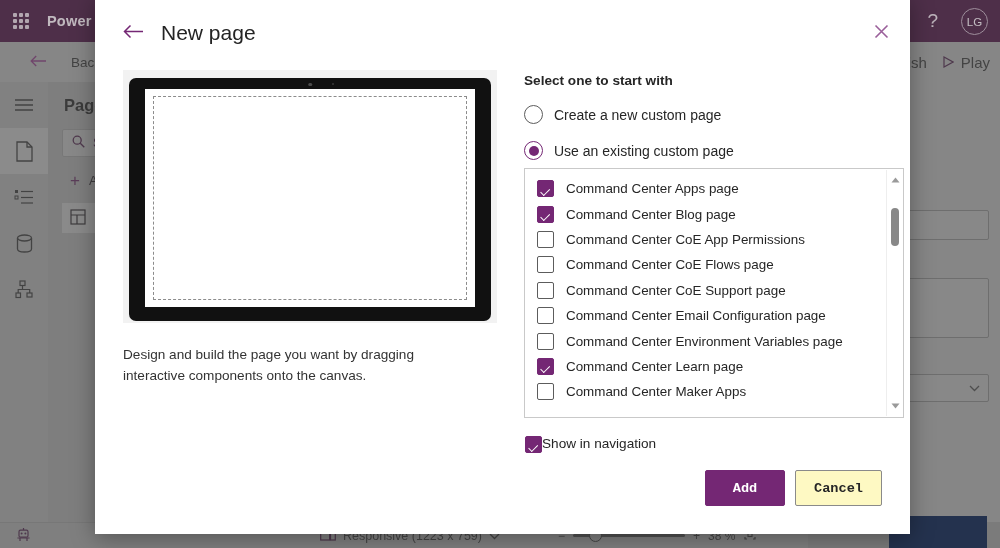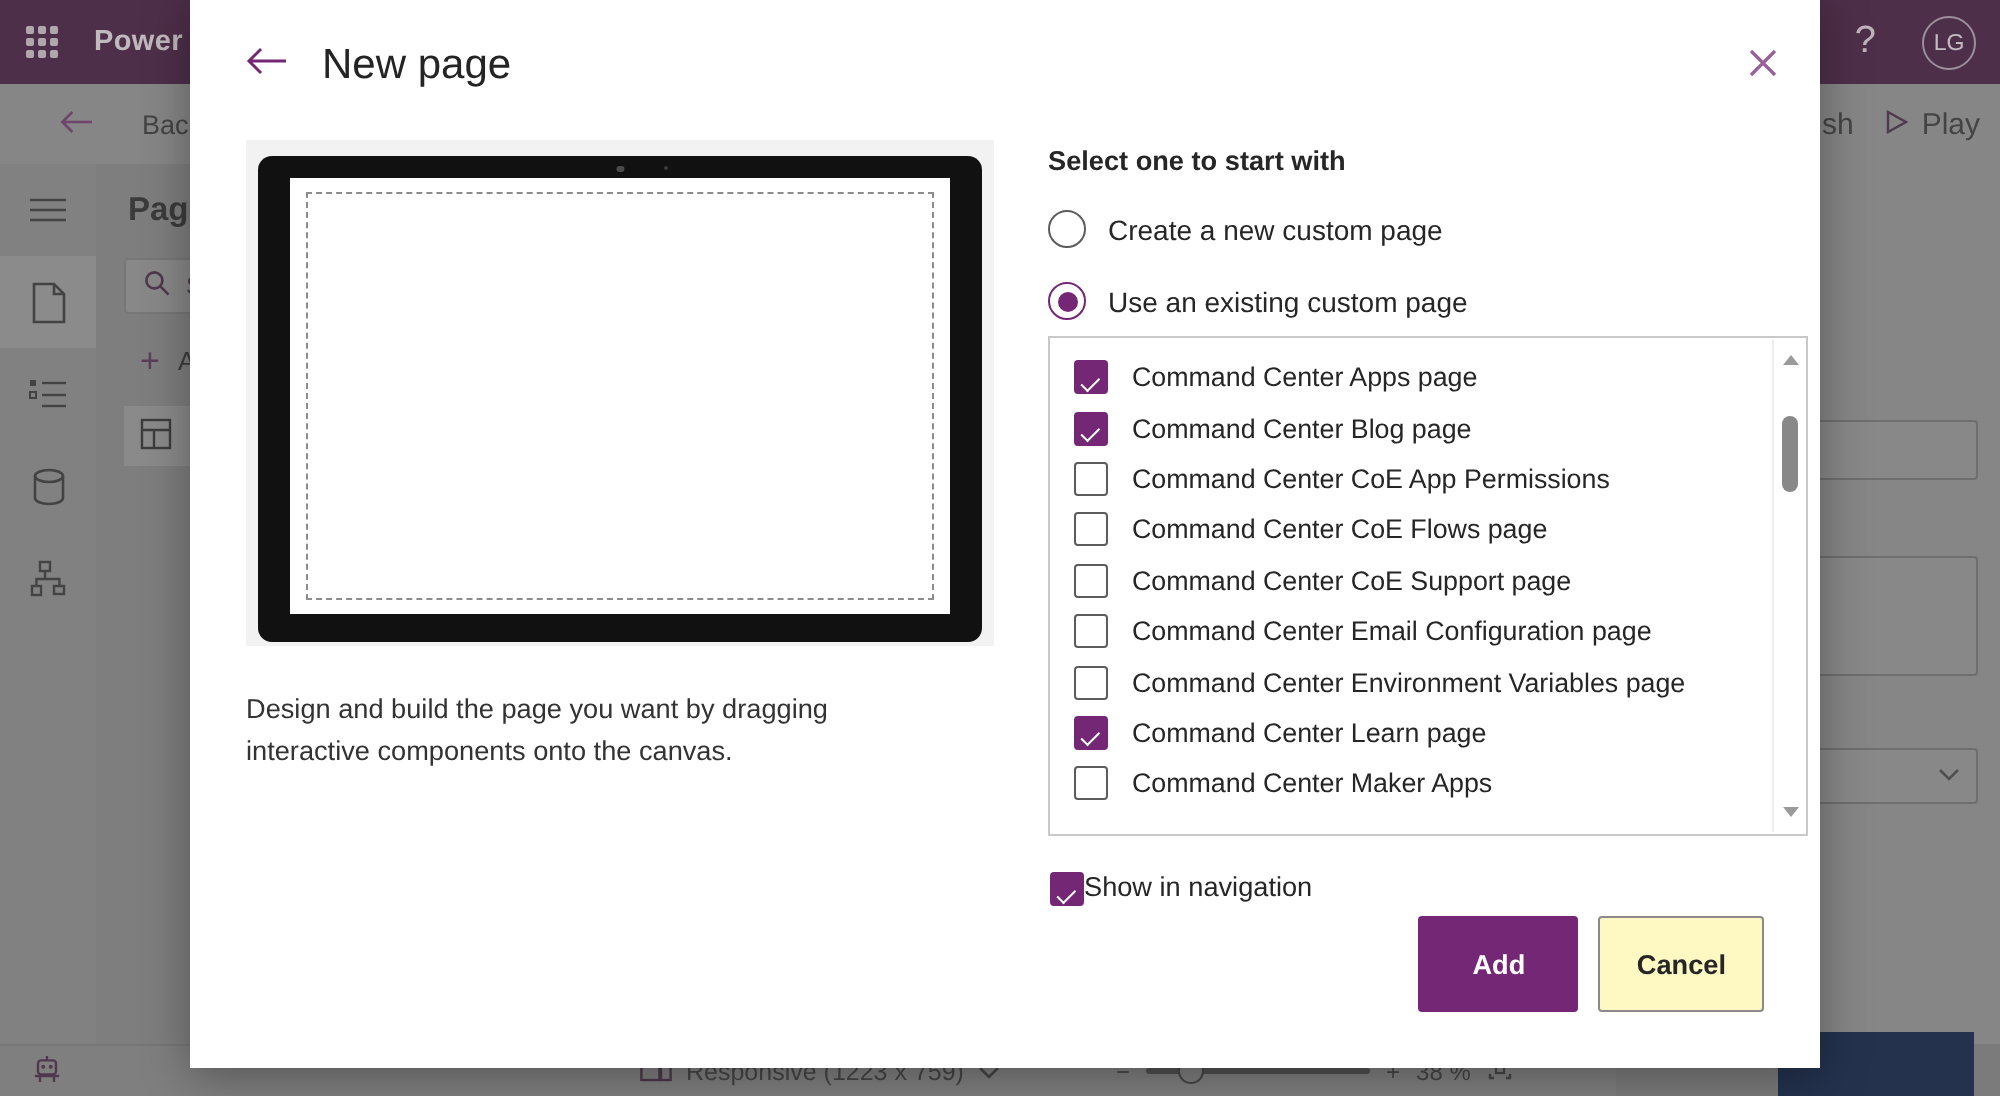--- a/index.html
+++ b/index.html
@@ -257,22 +257,22 @@
     display: flex; align-items: flex-start; margin-top: 18px;
     padding-left: 1px; cursor: pointer;
   }
   .shownav-label { font-size: 13.6px; color: #262626; }
 
   .dlg-foot {
     position: absolute; right: 28px; bottom: 28px;
     display: flex; gap: 10px;
   }
   .btn {
-    height: 48px; min-width: 80px; padding: 0 18px;
-    font-family: Liberation Sans, sans-serif; font-size: 13.6px;
+    height: 36px; min-width: 80px; padding: 0 18px;
+    font-family: Liberation Mono, monospace; font-size: 13.6px;
     border-radius: 2px; cursor: pointer;
   }
   .btn-primary { background: #742774; color: #fff; border: 1px solid #742774; font-weight: bold; }
   .btn-secondary { background: #fef9c3; color: #262626; border: 1px solid #8a8a8a; font-weight: bold; }
 </style>
 </head>
 <body>
 
 <div id="bg-app">
 

